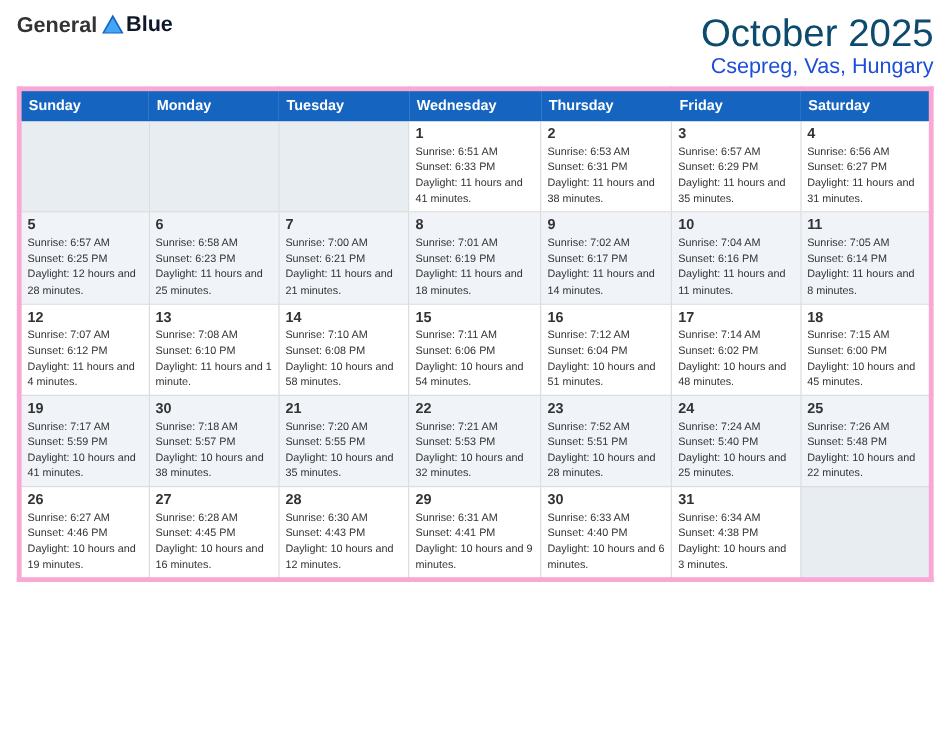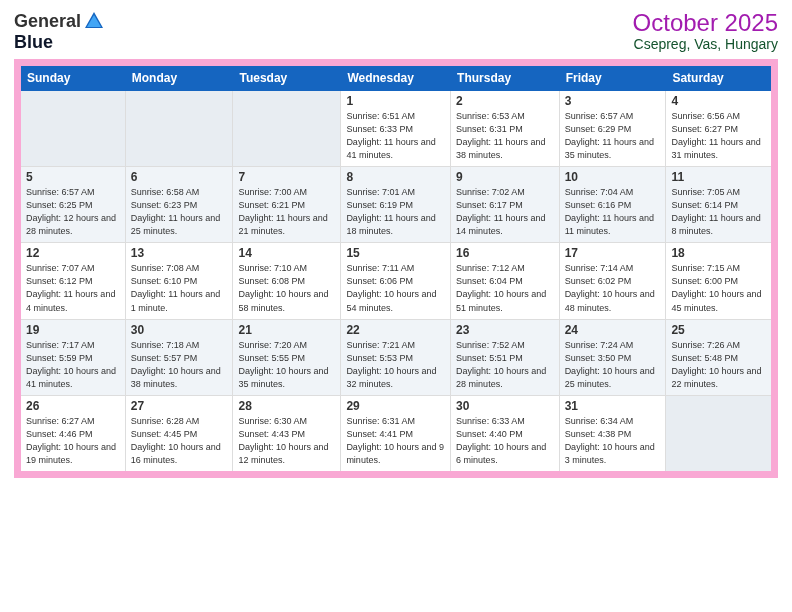--- a/index.html
+++ b/index.html
@@ -17,21 +17,20 @@
       padding: 10px 14px 14px 14px;
     }
     .header {
       display: flex;
       justify-content: space-between;
       align-items: flex-start;
       margin-bottom: 6px;
     }
     .logo {
       display: flex;
-      flex-direction: column;
       align-items: flex-start;
     }
     .logo-text {
       display: flex;
       align-items: center;
       gap: 0;
     }
     .logo-general {
       font-size: 18px;
       font-weight: bold;
@@ -44,33 +43,33 @@
     }
     .logo-icon {
       width: 22px;
       height: 22px;
       margin-left: 2px;
     }
     .title-block {
       text-align: right;
     }
     .month-title {
-      font-size: 24px;
+      font-size: 32px;
       font-weight: normal;
-      color: #a21caf;
+      color: #0c4a6e;
       line-height: 1.1;
     }
     .location-title {
-      font-size: 14px;
-      color: #14532d;
+      font-size: 18px;
+      color: #1d4ed8;
     }
     .calendar-table {
       width: 100%;
       border-collapse: collapse;
-      border: 7px solid #f9a8d4;
+      border: 4px solid #f9a8d4;
     }
     .calendar-table th {
       background-color: #1565c0;
       color: #fff;
       font-size: 12px;
       font-weight: bold;
       text-align: left;
       padding: 5px 6px;
       border: 1px solid #1565c0;
     }
@@ -239,21 +238,21 @@
           <td>
             <span class="day-number">22</span>
             <div class="day-info"><span>Sunrise: 7:21 AM</span><br><span>Sunset: 5:53 PM</span><br><span>Daylight: 10 hours and 32 minutes.</span></div>
           </td>
           <td>
             <span class="day-number">23</span>
             <div class="day-info"><span>Sunrise: 7:52 AM</span><br><span>Sunset: 5:51 PM</span><br><span>Daylight: 10 hours and 28 minutes.</span></div>
           </td>
           <td>
             <span class="day-number">24</span>
-            <div class="day-info"><span>Sunrise: 7:24 AM</span><br><span>Sunset: 3:50 PM</span><br><span>Daylight: 10 hours and 25 minutes.</span></div>
+            <div class="day-info"><span>Sunrise: 7:24 AM</span><br><span>Sunset: 5:40 PM</span><br><span>Daylight: 10 hours and 25 minutes.</span></div>
           </td>
           <td>
             <span class="day-number">25</span>
             <div class="day-info"><span>Sunrise: 7:26 AM</span><br><span>Sunset: 5:48 PM</span><br><span>Daylight: 10 hours and 22 minutes.</span></div>
           </td>
         </tr>
         <tr class="row-odd">
           <td>
             <span class="day-number">26</span>
             <div class="day-info"><span>Sunrise: 6:27 AM</span><br><span>Sunset: 4:46 PM</span><br><span>Daylight: 10 hours and 19 minutes.</span></div>

